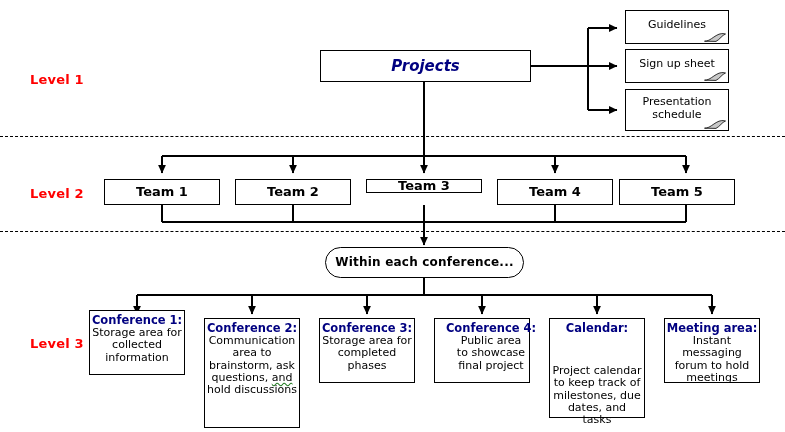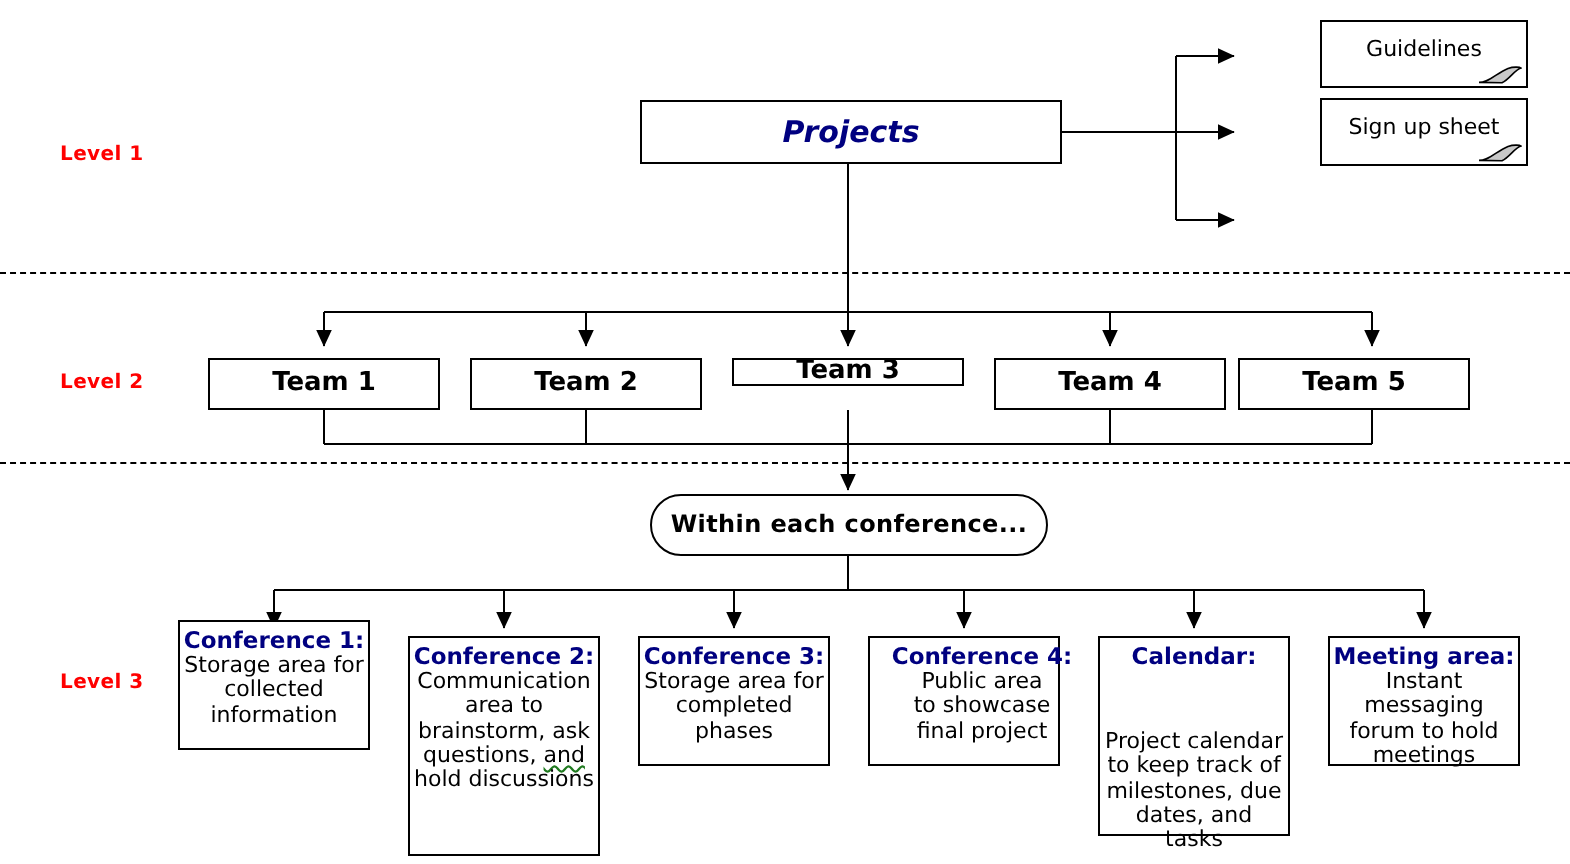--- a/index.html
+++ b/index.html
@@ -12,21 +12,21 @@
   #canvas{position:relative;width:785px;height:432px;}
 
   
   #wires{position:absolute;left:0;top:0;width:785px;height:432px;pointer-events:none;}
 
   
   .level-label{
     position:absolute;
     color:#ff0000;
     font-weight:bold;
-    font-size:10px;
+    font-size:13px;
     letter-spacing:.2px;
     white-space:nowrap;
   }
 
   
   .node{
     position:absolute;
     box-sizing:border-box;
     background:#ffffff;
     border:1px solid #000000;
@@ -56,21 +56,20 @@
     font-weight:bold;
     color:#000000;
     letter-spacing:.2px;
   }
 
   
   .doc-node{
     font-size:11px;
     color:#000000;
     padding-bottom:3px;
-    margin-left:35px;
   }
   .doc-fold{
     position:absolute;
     right:2px;bottom:1px;
     width:22px;height:9px;
     pointer-events:none;
   }
 
   
   .leaf-node{
@@ -155,20 +154,26 @@
     </svg>
   </div>
 
   <div class="node doc-node" style="left:625px;top:49px;width:104px;height:34px;">
     <span>Sign up sheet</span>
     <svg class="doc-fold" viewBox="0 0 22 9" xmlns="http://www.w3.org/2000/svg">
       <path d="M0.5,8.2 C6,8.2 9,3.6 15,1.2 C18,0.2 21,0.6 21.5,1.0 C18,2.2 16,6.4 12,8.4 z" fill="#c8c8c8" stroke="#000000" stroke-width="0.8"></path>
     </svg>
   </div>
 
+  <div class="node doc-node" style="left:625px;top:89px;width:104px;height:42px;">
+    <span>Presentation schedule</span>
+    <svg class="doc-fold" viewBox="0 0 22 9" xmlns="http://www.w3.org/2000/svg">
+      <path d="M0.5,8.2 C6,8.2 9,3.6 15,1.2 C18,0.2 21,0.6 21.5,1.0 C18,2.2 16,6.4 12,8.4 z" fill="#c8c8c8" stroke="#000000" stroke-width="0.8"></path>
+    </svg>
+  </div>
 
   <div class="node team-node" style="left:104px;top:179px;width:116px;height:26px;">
     <span>Team 1</span>
   </div>
   <div class="node team-node" style="left:235px;top:179px;width:116px;height:26px;">
     <span>Team 2</span>
   </div>
   <div class="node team-node" style="left:366px;top:179px;width:116px;height:14px;">
     <span>Team 3</span>
   </div>

